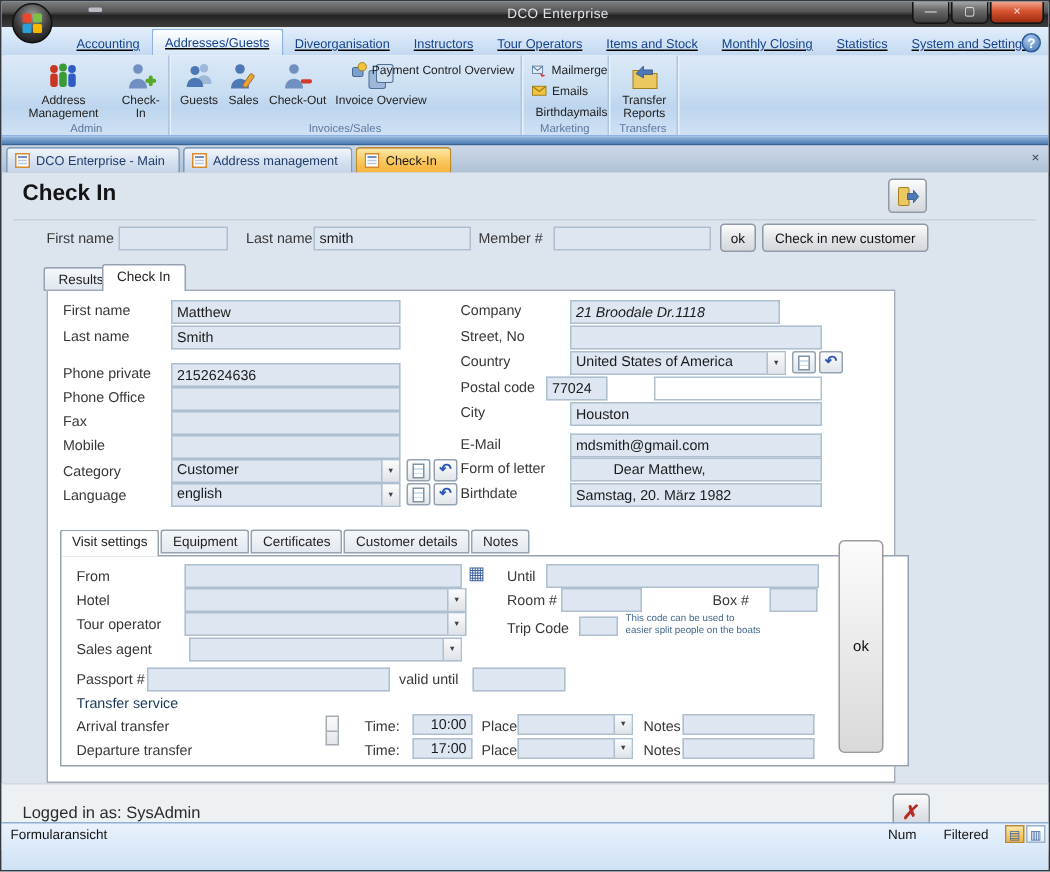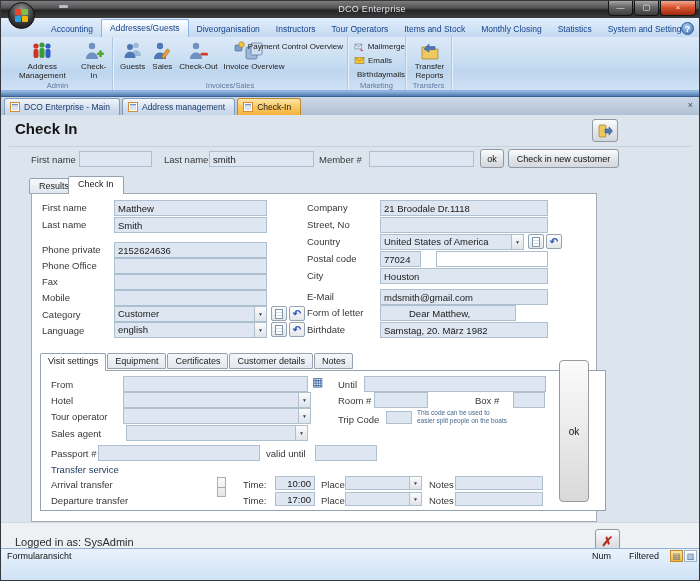--- a/index.html
+++ b/index.html
@@ -17,21 +17,21 @@
   .orb-grid { width:13px; height:13px; display:grid; grid-template-columns:6px 6px; grid-template-rows:6px 6px; gap:1px; }
   .orb-grid span { border-radius:1px; }
   .qat-dash { position:absolute; top:4px; left:58px; width:9px; height:3px; background:#cfd6de; border-radius:1px; opacity:.8; }
   .win-controls { position:absolute; top:0; right:3px; display:flex; gap:1px; z-index:25; }
   .win-btn { width:25px; height:15px; border:1px solid #141414; border-top:none; border-radius:0 0 4px 4px;
     background:linear-gradient(#a8a8a8,#6a6a6a 40%,#3c3c3c); color:#f0f0f0; font-size:8px; text-align:center; line-height:13px; }
   .win-btn.close { width:36px; background:linear-gradient(#f0a892,#d9542f 45%,#9c2a10); }
 
   
   .ribbon-tabrow { position:absolute; top:17px; left:0; right:0; height:19px;
-    background:linear-gradient(#e2eefc,#c3d9f1); display:flex; align-items:flex-end; padding-left:42px; }
+    background:linear-gradient(#e2eefc,#c3d9f1); display:flex; align-items:flex-end; padding-left:42px;text-decoration:underline; }
   .rtab { font-size:8.5px; color:#15428b; padding:0 8px; height:16px; line-height:16px; white-space:nowrap; }
   .rtab.active { background:linear-gradient(#fdfeff,#e7f0fa 55%,#d6e6f6); border:1px solid #8db2e3; border-bottom:none;
     border-radius:2px 2px 0 0; height:18px; line-height:17px; color:#15428b; }
   .help-btn { position:absolute; right:5px; top:21px; width:13px; height:13px; border-radius:50%;
     background:radial-gradient(circle at 40% 30%, #aecdf2, #3f72ad); border:1px solid #2c5a90;
     color:#fff; font-size:9px; font-weight:bold; text-align:center; line-height:12px; }
 
   
   .ribbon-body { position:absolute; top:36px; left:0; right:0; height:54px;
     background:linear-gradient(#dcE9f8,#c9def2 45%,#bdd5ee 65%,#d0e1f4);
@@ -365,46 +365,46 @@
       <span class="dd-arrow"></span>
     </div>
     <div class="mini-btn" style="left:239px;top:128px">
         <span class="icon-doc"></span>
       </div>
     <div class="mini-btn" style="left:257px;top:128px">
         <span class="icon-undo">↶</span>
       </div>
 
     <span class="lbl" style="left:275px;top:8px">Company</span>
-    <input class="field" style="left: 348px; top: 6px; width: 168px;" readonly="" value="21 Broodale Dr.1118">
+    <input class="field" style="left: 348px; top: 6px; width: 140px; font-style: italic;" readonly="" value="21 Broodale Dr.1118">
     <span class="lbl" style="left:275px;top:25px">Street, No</span>
     <input class="field" style="left: 348px; top: 23px; width: 168px;" readonly="" value="">
 
     <span class="lbl" style="left:275px;top:42px">Country</span>
     <div class="dropdown" style="left:348px;top:40px;width:144px">
       <span class="dd-value">United States of America</span>
       <span class="dd-arrow"></span>
     </div>
     <div class="mini-btn" style="left:496px;top:40px">
         <span class="icon-doc"></span>
       </div>
     <div class="mini-btn" style="left:514px;top:40px">
         <span class="icon-undo">↶</span>
       </div>
 
     <span class="lbl" style="left:275px;top:59px">Postal code</span>
-    <input class="field" style="left: 348px; top: 57px; width: 41px;" readonly="" value="77024">
+    <input class="field" style="left: 332px; top: 57px; width: 41px;" readonly="" value="77024">
     <input class="field white" style="left: 404px; top: 57px; width: 112px;" readonly="" value="">
     <span class="lbl" style="left:275px;top:76px">City</span>
     <input class="field" style="left: 348px; top: 74px; width: 168px;" readonly="" value="Houston">
 
     <span class="lbl" style="left:275px;top:97px">E-Mail</span>
     <input class="field" style="left: 348px; top: 95px; width: 168px;" readonly="" value="mdsmith@gmail.com">
     <span class="lbl" style="left:275px;top:113px">Form of letter</span>
-    <input class="field" style="left: 348px; top: 111px; width: 136px; padding-left: 28px;" readonly="" value="Dear Matthew,">
+    <input class="field" style="left: 348px; top: 111px; width: 168px; padding-left: 28px;" readonly="" value="Dear Matthew,">
     <span class="lbl" style="left:275px;top:130px">Birthdate</span>
     <input class="field" style="left: 348px; top: 128px; width: 168px;" readonly="" value="Samstag, 20. März 1982">
 
     <div class="inner-tabs">
       <div class="itab active">Visit settings</div>
       <div class="itab">Equipment</div>
       <div class="itab">Certificates</div>
       <div class="itab">Customer details</div>
       <div class="itab">Notes</div>
     </div>

